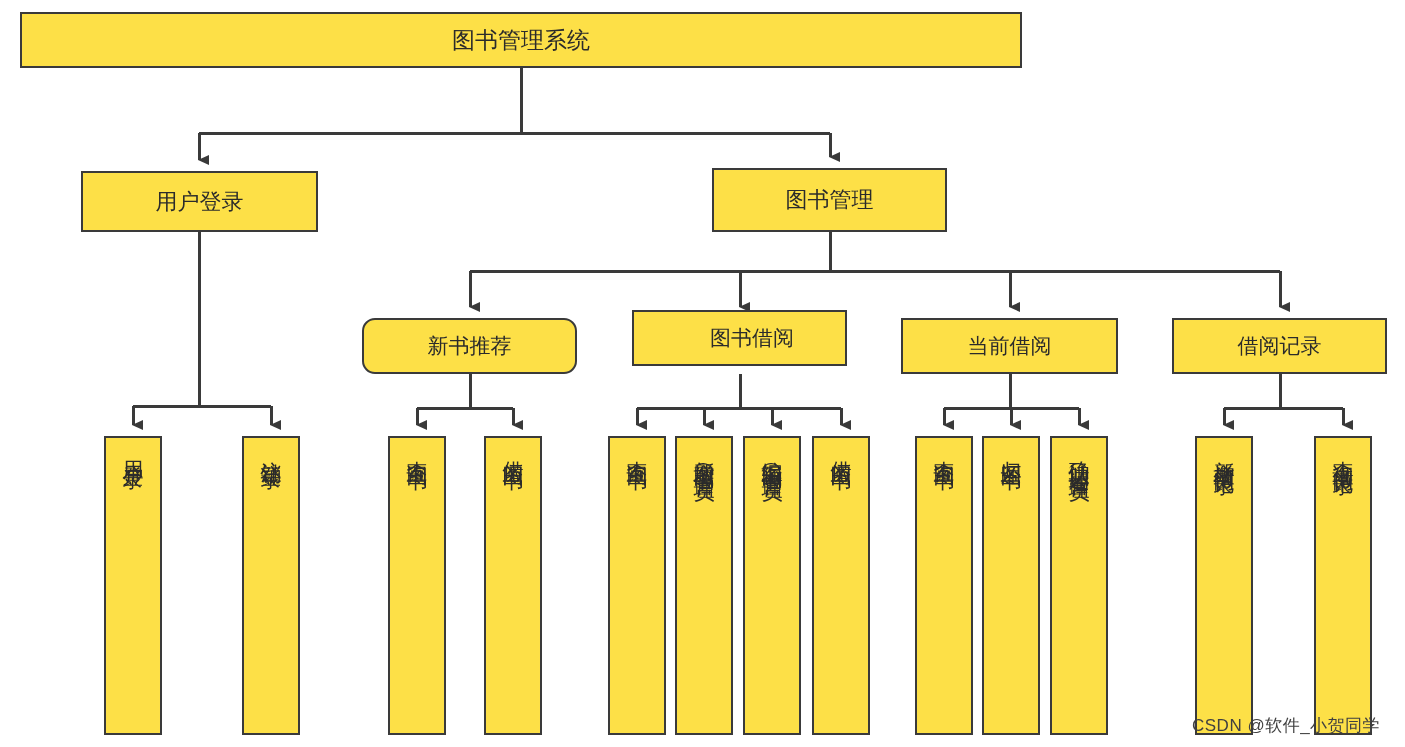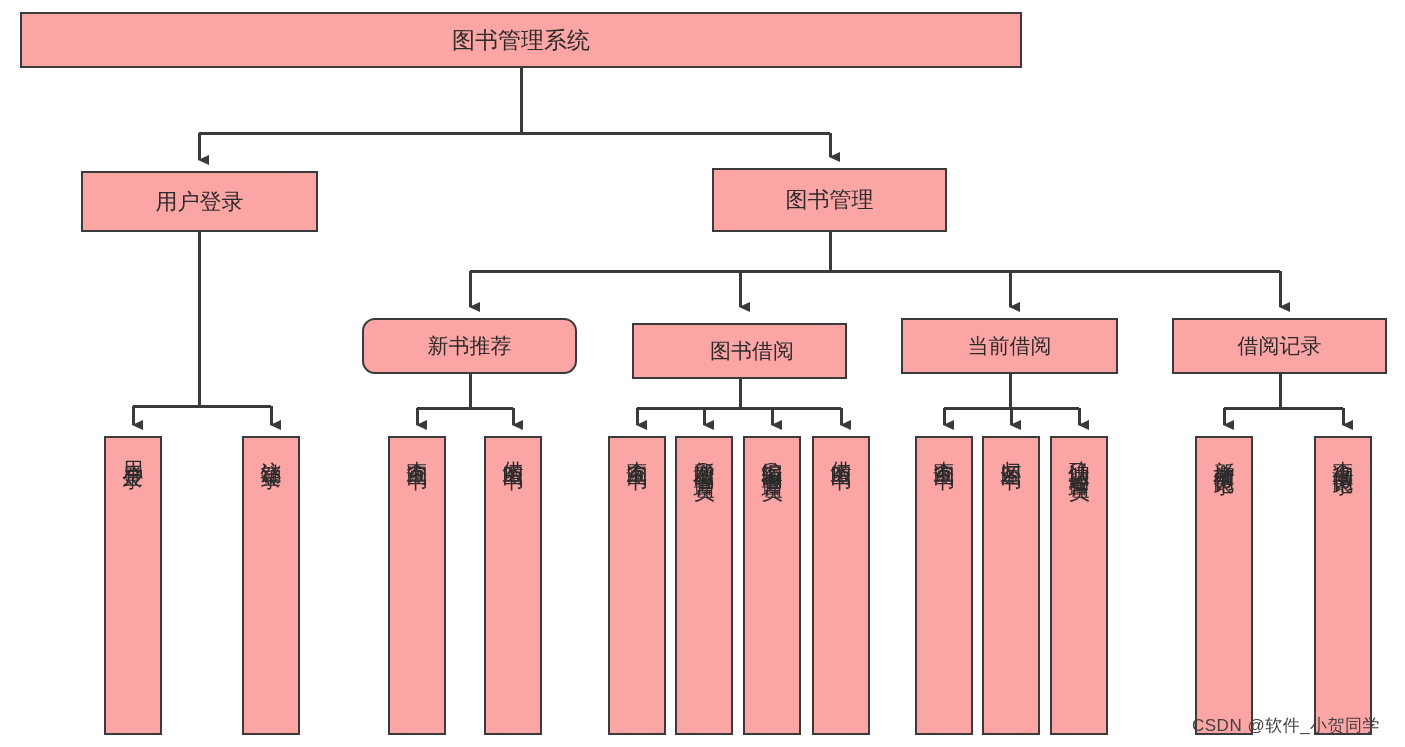--- a/index.html
+++ b/index.html
@@ -8,21 +8,21 @@
     width:1405px;height:747px;overflow:hidden;
     font-family:"Liberation Sans","DejaVu Sans",sans-serif;
     -webkit-font-smoothing:antialiased;
   }
   #diagram-root{position:relative;width:1405px;height:747px;background:#fff;}
   svg#flow{position:absolute;left:0;top:0;width:1405px;height:747px;}
 
   
   .node-box{
     position:absolute;box-sizing:border-box;
-    background:#fca5a5;
+    background:#fde047;
     border:2.5px solid #3a3a3a;
     display:flex;align-items:center;justify-content:center;
     color:#2b2b2b;
   }
   .node-box.level0{font-size:23px;}
   .node-box.level1{font-size:22px;}
   .node-box.level2{font-size:21px;}
 
   
   .node-box.leaf{
@@ -109,21 +109,21 @@
   <div class="node-box level1" style="left:81px;top:171px;width:237px;height:61px;">
     <span>用户登录</span>
   </div>
   <div class="node-box level1" style="left:712px;top:168px;width:235px;height:64px;font-family:Liberation Mono, monospace;">
     <span>图书管理</span>
   </div>
 
   <div class="node-box level2" style="left:362px;top:318px;width:215px;height:56px;border-radius:13px;">
     <span>新书推荐</span>
   </div>
-  <div class="node-box level2" style="left:632px;top:323px;width:215px;height:56px;padding-left:25px;">
+  <div class="node-box level2" style="left:632px;top:310px;width:215px;height:56px;padding-left:25px;">
     <span>图书借阅</span>
   </div>
   <div class="node-box level2" style="left:901px;top:318px;width:217px;height:56px;">
     <span>当前借阅</span>
   </div>
   <div class="node-box level2" style="left:1172px;top:318px;width:215px;height:56px;">
     <span>借阅记录</span>
   </div>
 
   <div class="node-box leaf" style="left:104px;top:436px;width:58px;height:299px;">

